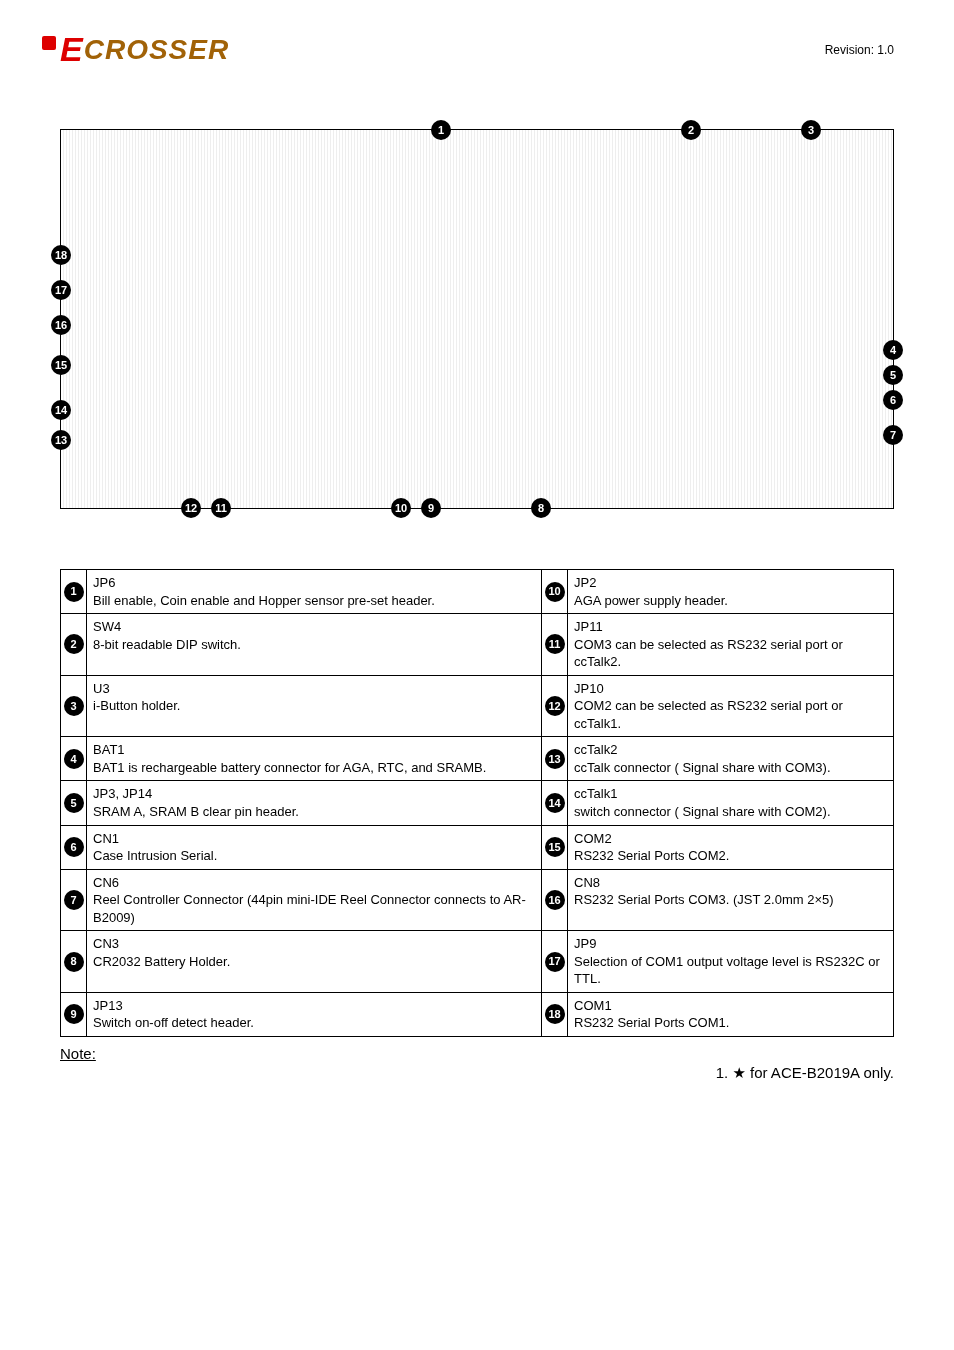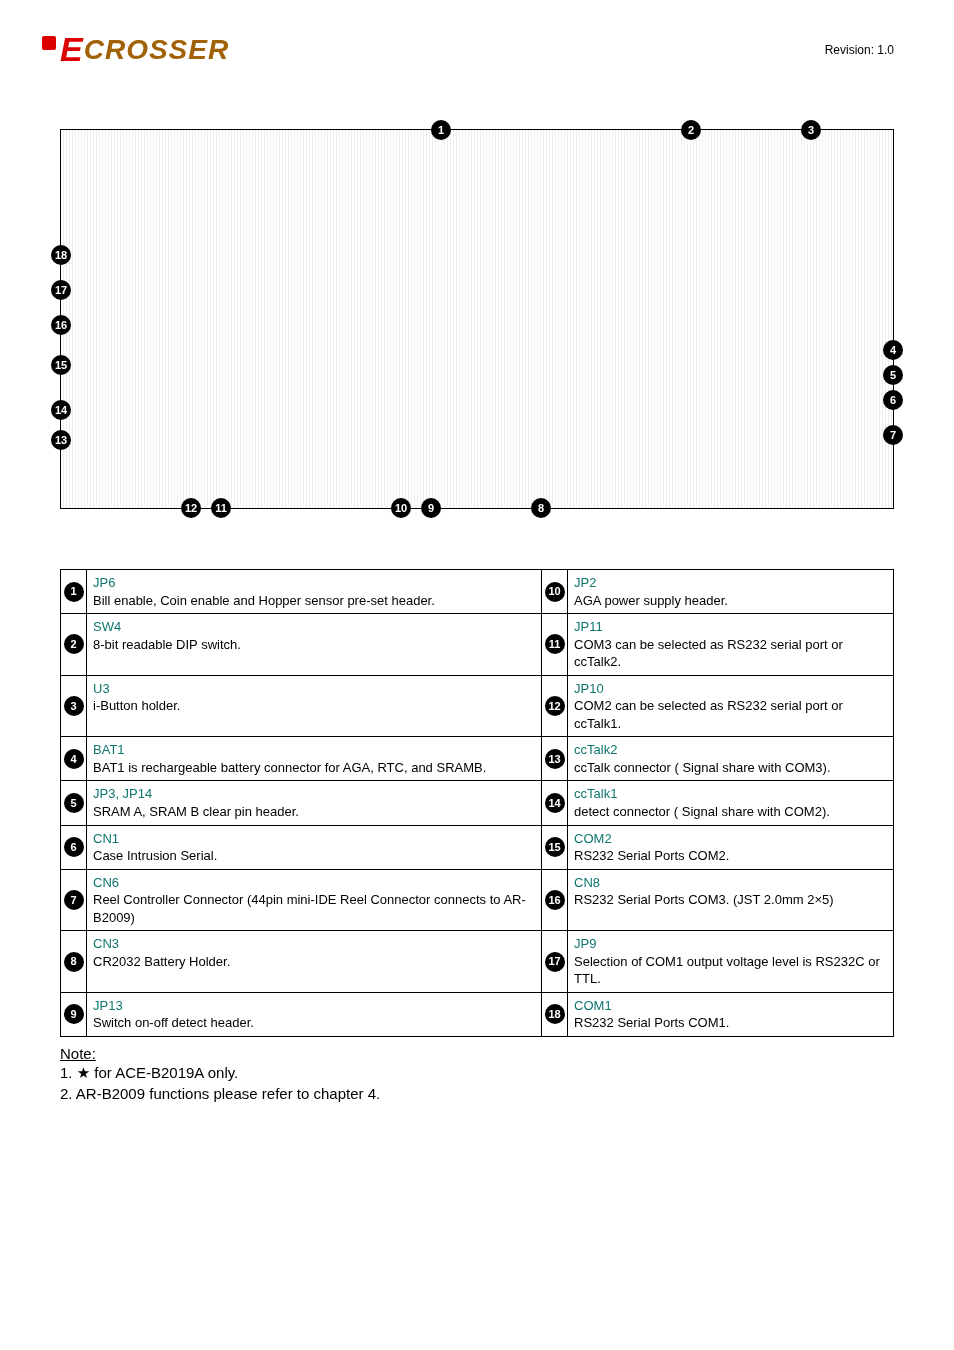--- a/index.html
+++ b/index.html
@@ -80,23 +80,23 @@
     padding: 2px;
   }
   .num-badge {
     display: inline-flex;
     width: 20px; height: 20px;
     background: #000; color: #fff;
     border-radius: 50%;
     align-items: center; justify-content: center;
     font-size: 11px; font-weight: bold;
   }
-  .label-id { color: #0f766e; }
+  .label-id { color: #000000; }
   .note-heading { font-size: 15px; margin-top: 2px; text-decoration: underline; }
-  .notes { font-size: 15px; line-height: 1.4; }
+  .notes { font-size: 15px; line-height: 1.4; text-align: right; }
   .star { font-family: sans-serif; }
 </style>
 </head>
 <body>
 
 <div class="header">
   <div class="logo">
     <span class="logo-e">E</span>
       <span class="logo-rest">CROSSER</span>
   </div>
@@ -151,21 +151,21 @@
       <tr>
         <td class="num-cell"><span class="num-badge">4</span></td>
         <td><span class="label-id">BAT1</span><br><span>BAT1 is rechargeable battery connector for AGA, RTC, and SRAMB.</span></td>
         <td class="num-cell"><span class="num-badge">13</span></td>
         <td><span class="label-id">ccTalk2</span><br><span>ccTalk connector ( Signal share with COM3).</span></td>
       </tr>
       <tr>
         <td class="num-cell"><span class="num-badge">5</span></td>
         <td><span class="label-id">JP3, JP14</span><br><span>SRAM A, SRAM B clear pin header.</span></td>
         <td class="num-cell"><span class="num-badge">14</span></td>
-        <td><span class="label-id">ccTalk1</span><br><span>detect connector ( Signal share with COM2).</span></td>
+        <td><span class="label-id">ccTalk1</span><br><span>switch connector ( Signal share with COM2).</span></td>
       </tr>
       <tr>
         <td class="num-cell"><span class="num-badge">6</span></td>
         <td><span class="label-id">CN1</span><br><span>Case Intrusion Serial.</span></td>
         <td class="num-cell"><span class="num-badge">15</span></td>
         <td><span class="label-id">COM2</span><br><span>RS232 Serial Ports COM2.</span></td>
       </tr>
       <tr>
         <td class="num-cell"><span class="num-badge">7</span></td>
         <td><span class="label-id">CN6</span><br><span>Reel Controller Connector (44pin mini-IDE Reel Connector connects to AR-B2009)</span></td>
@@ -185,14 +185,13 @@
         <td><span class="label-id">COM1</span><br><span>RS232 Serial Ports COM1.</span></td>
       </tr>
     </tbody>
 </table>
 
 <div class="note-heading">Note:</div>
 <div class="notes">
   <div>
     <span>1.  </span><span class="star">★</span><span>  for ACE-B2019A only.</span>
   </div>
-  <div>2. AR-B2009 functions please refer to chapter 4.</div>
 </div>
 
 </body></html>

